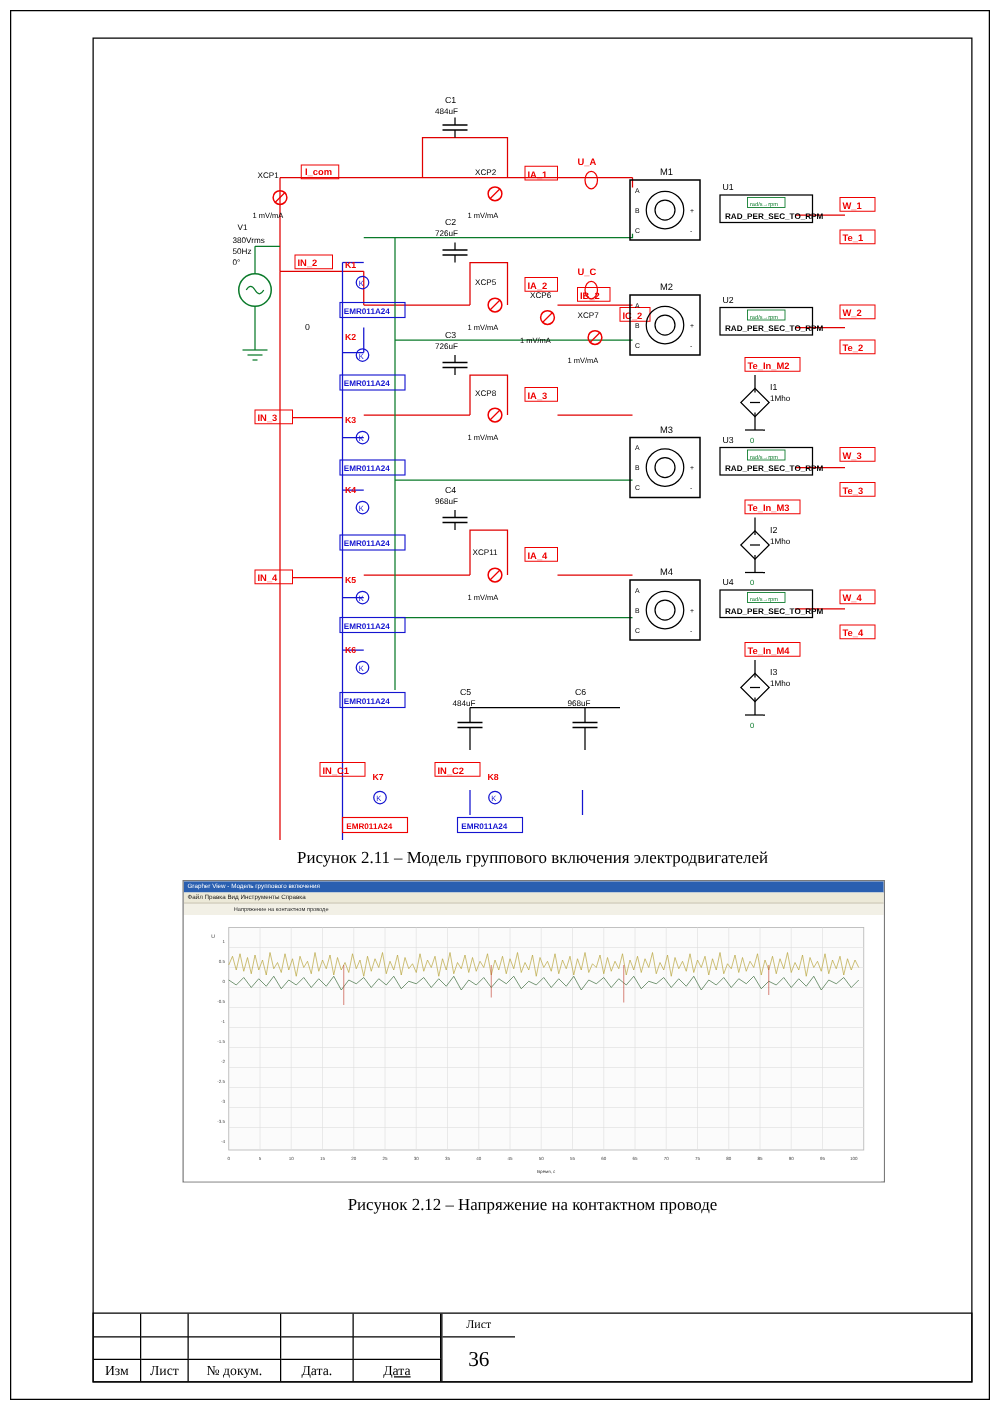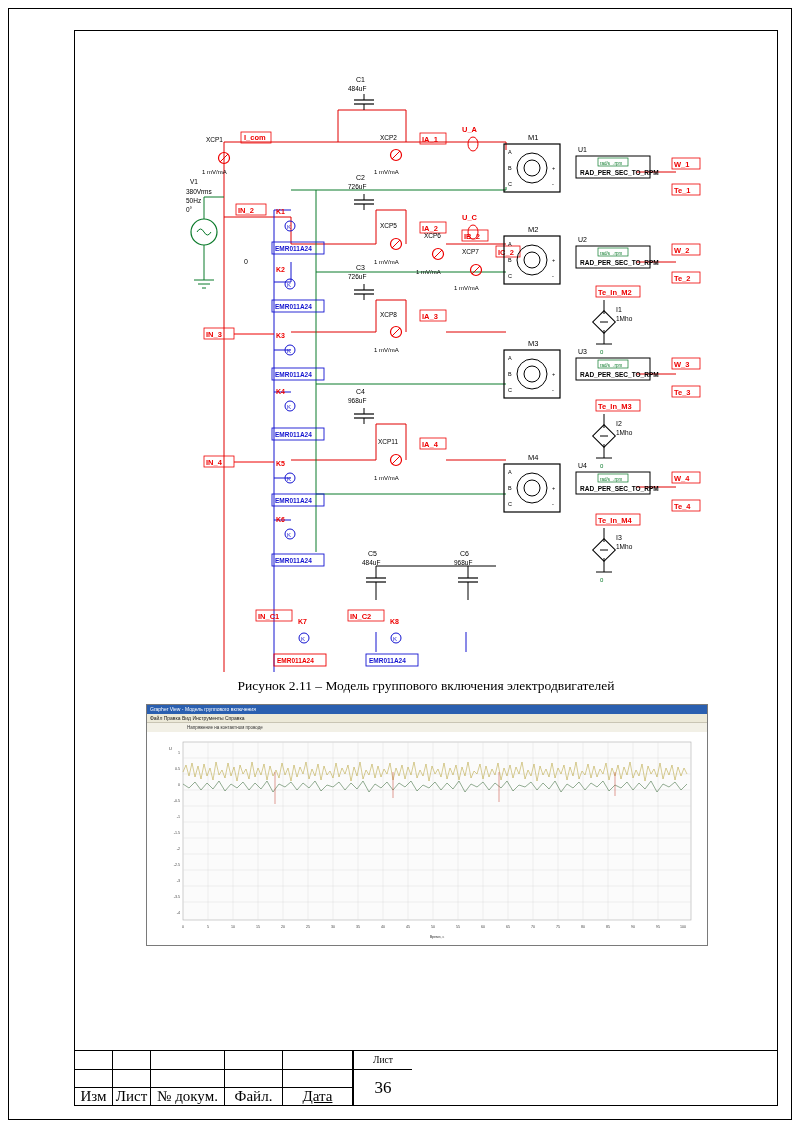--- a/index.html
+++ b/index.html
@@ -56,21 +56,21 @@
   
   .titleblock{
     position:absolute;left:74px;right:22px;bottom:22px;height:56px;
     border:1.6px solid #000;box-sizing:border-box;
     display:flex;font-family:"Liberation Serif",serif;
   }
   .tb-left{width:278px;display:flex;flex-direction:column;}
   .tb-row{display:flex;flex:1;}
   .tb-cell{
     border-right:1px solid #000;border-top:1px solid #000;
-    font-size:15px;display:flex;align-items:center;justify-content:center;
+    font-size:11px;display:flex;align-items:center;justify-content:center;
     box-sizing:border-box;
     text-align:right;
   }
   .tb-row.top .tb-cell{border-top:none;}
   .c1{width:38px}.c2{width:38px}.c3{width:74px}.c4{width:58px}.c5{width:70px;border-right:1px solid #000;text-decoration:underline;}
   .tb-center{
     flex:1;display:flex;align-items:center;justify-content:center;
     font-size:20px;letter-spacing:.5px;
   }
   .tb-right{width:58px;display:flex;flex-direction:column;border-left:1px solid #000;}
@@ -606,20 +606,21 @@
               <line x1="128" y1="40" x2="128" y2="72"></line>
               <line x1="246" y1="40" x2="246" y2="66"></line>
               <line x1="352" y1="40" x2="352" y2="70"></line>
               <line x1="468" y1="40" x2="468" y2="64"></line>
             </g>
           </svg>
         </div>
       </div>
     </div>
 
+    <div class="cap" style="margin-top:10px">Рисунок 2.12 – Напряжение на контактном проводе</div>
   </div>
 
   <div class="titleblock">
     <div class="tb-left">
       <div class="tb-row top">
         <div class="tb-cell c1"></div>
         <div class="tb-cell c2"></div>
         <div class="tb-cell c3"></div>
         <div class="tb-cell c4"></div>
         <div class="tb-cell c5"></div>
@@ -628,21 +629,21 @@
         <div class="tb-cell c1"></div>
         <div class="tb-cell c2"></div>
         <div class="tb-cell c3"></div>
         <div class="tb-cell c4"></div>
         <div class="tb-cell c5"></div>
       </div>
       <div class="tb-row">
         <div class="tb-cell c1">Изм</div>
         <div class="tb-cell c2">Лист</div>
         <div class="tb-cell c3">№ докум.</div>
-        <div class="tb-cell c4">Файл.</div>
+        <div class="tb-cell c4">Дата.</div>
         <div class="tb-cell c5">Дата</div>
       </div>
     </div>
     <div class="tb-right">
       <div class="lst">Лист</div>
       <div class="num">36</div>
     </div>
   </div>
 </div>
 

